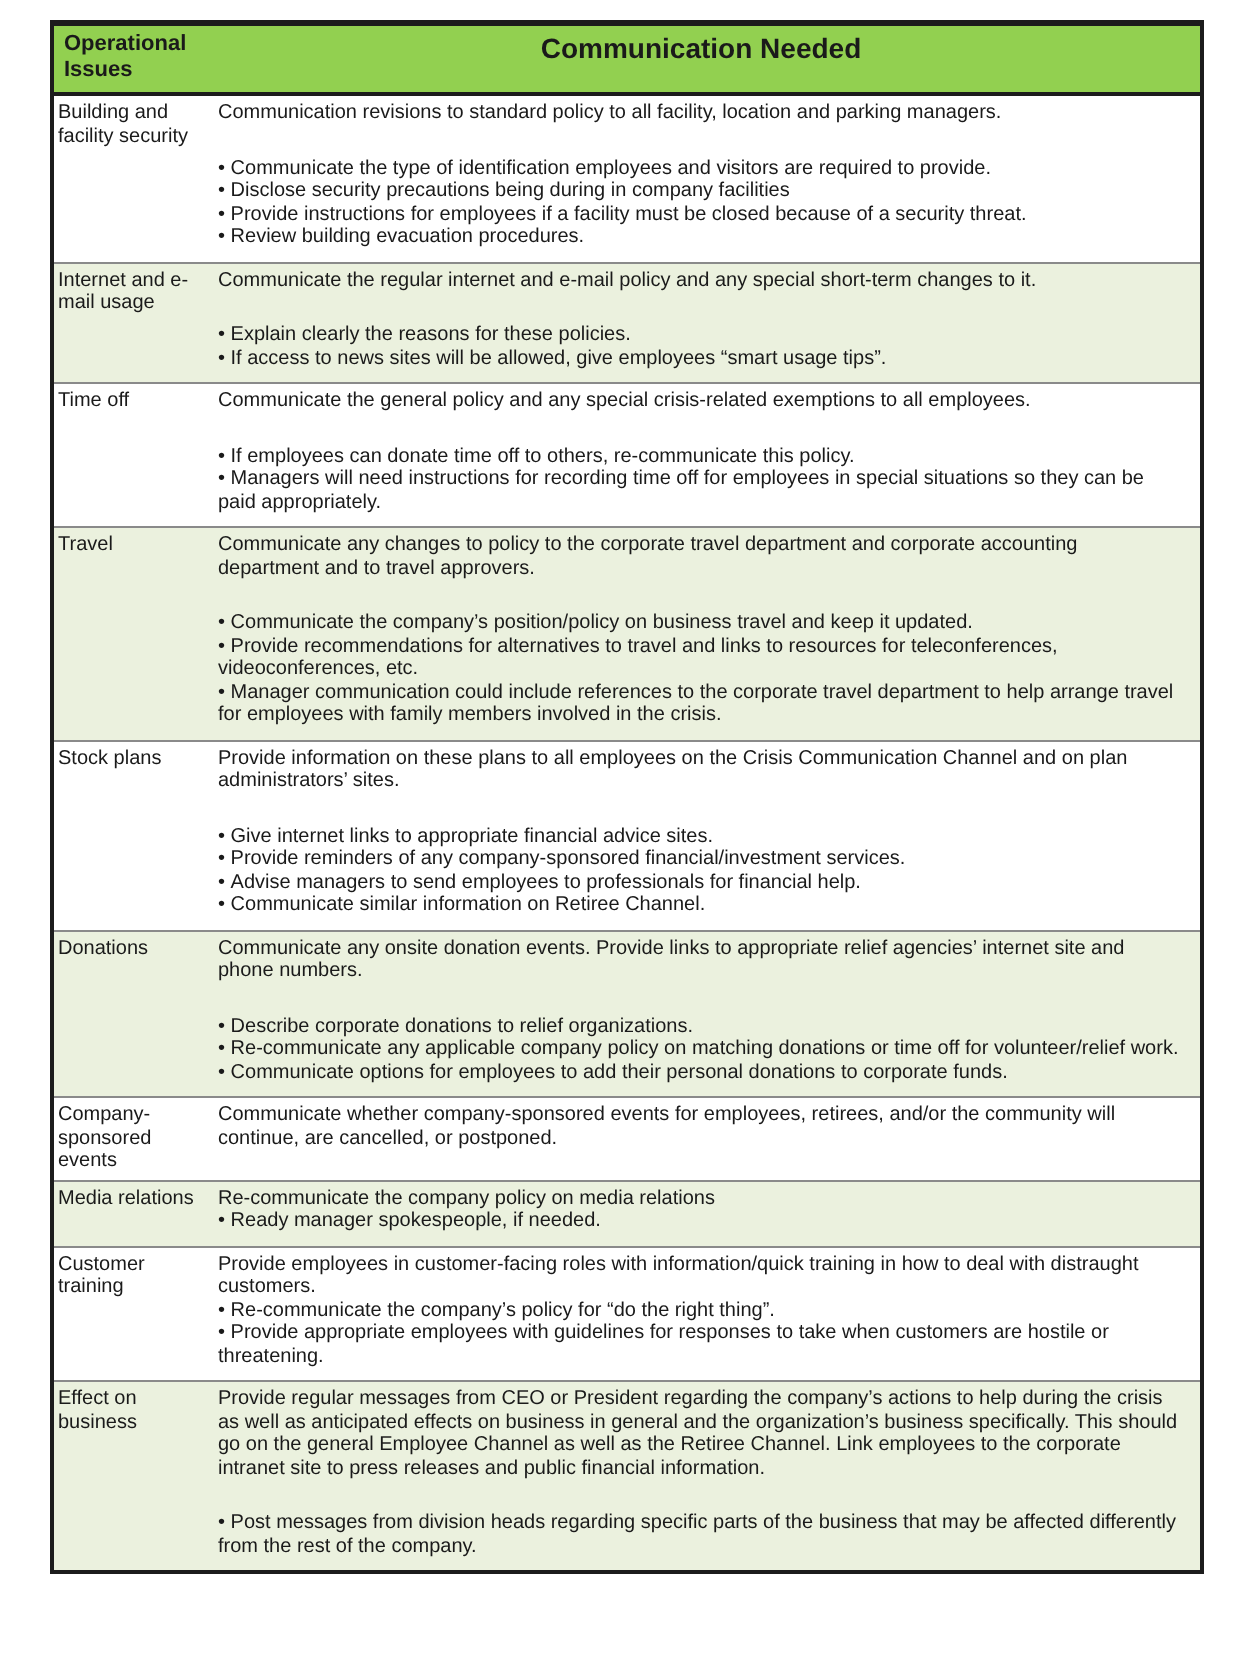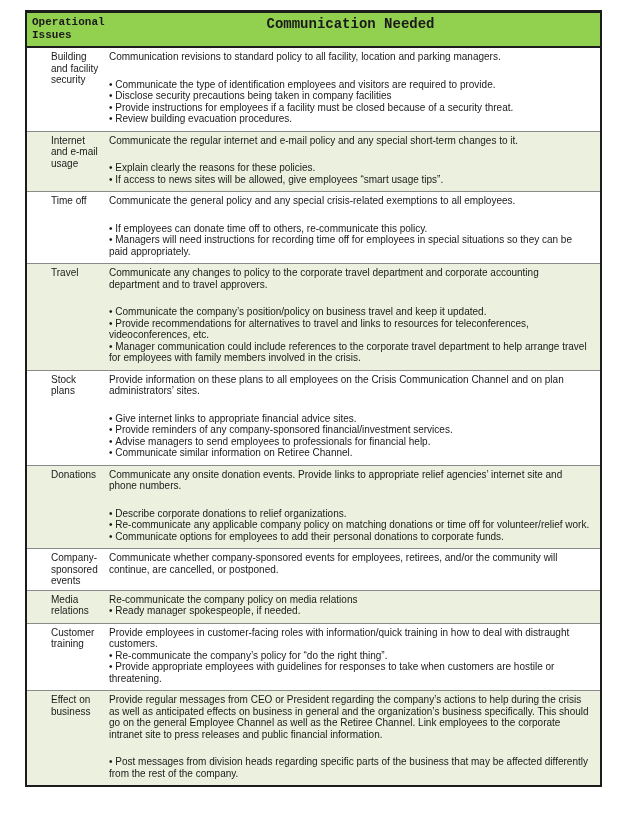--- a/index.html
+++ b/index.html
@@ -31,38 +31,37 @@
     align-items:stretch;
     font-size:10px;
     line-height:11.5px;
   }
   .row + .row{border-top:1px solid var(--separator);}
   .thead{
     background:var(--header-bg);
     border-top:none;
     border-bottom:2px solid var(--border-dark);
     font-weight:bold;
-    font-family:Liberation Mono, monospace;
   }
   .thead .issue{
     font-size:11px;
     line-height:13px;
     padding:3px 2px 4px 5px;
   }
   .thead .comm{
     font-size:14px;
     line-height:16px;
     text-align:center;
     padding:3px 8px 10px 4px;
   }
   .tbody .row:nth-child(even){background:var(--row-alt-bg);}
   .cell{min-width:0;}
   .issue{
     flex:0 0 78px;
-    padding:3px 3px 3px 24px;
+    padding:3px 3px 3px 2px;
   }
   .comm{
     flex:1 1 auto;
     padding:3px 10px 6px 4px;
   }
   .pad-b .comm{}
   .bullets.spaced{margin-top:16px;}
   .bullet::before{content:"\2022\00a0";}
 </style>
 </head>
@@ -76,21 +75,21 @@
   </div>
 
   <div class="tbody">
 
     <div class="row">
       <div class="cell issue">Building and facility security</div>
       <div class="cell comm">
         <p class="intro">Communication revisions to standard policy to all facility, location and parking managers.</p>
         <div class="bullets spaced">
           <div class="bullet">Communicate the type of identification employees and visitors are required to provide.</div>
-          <div class="bullet">Disclose security precautions being taken in company facilities</div>
+          <div class="bullet">Disclose security precautions being during in company facilities</div>
           <div class="bullet">Provide instructions for employees if a facility must be closed because of a security threat.</div>
           <div class="bullet">Review building evacuation procedures.</div>
         </div>
       </div>
     </div>
 
     <div class="row pad-b">
       <div class="cell issue">Internet and e-mail usage</div>
       <div class="cell comm">
         <p class="intro">Communicate the regular internet and e-mail policy and any special short-term changes to it.</p>

